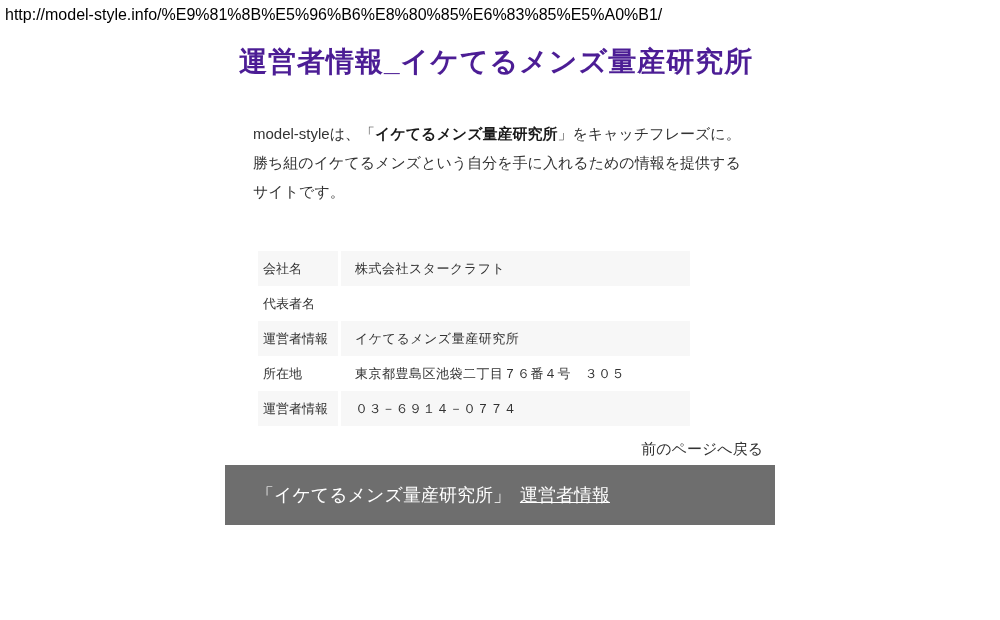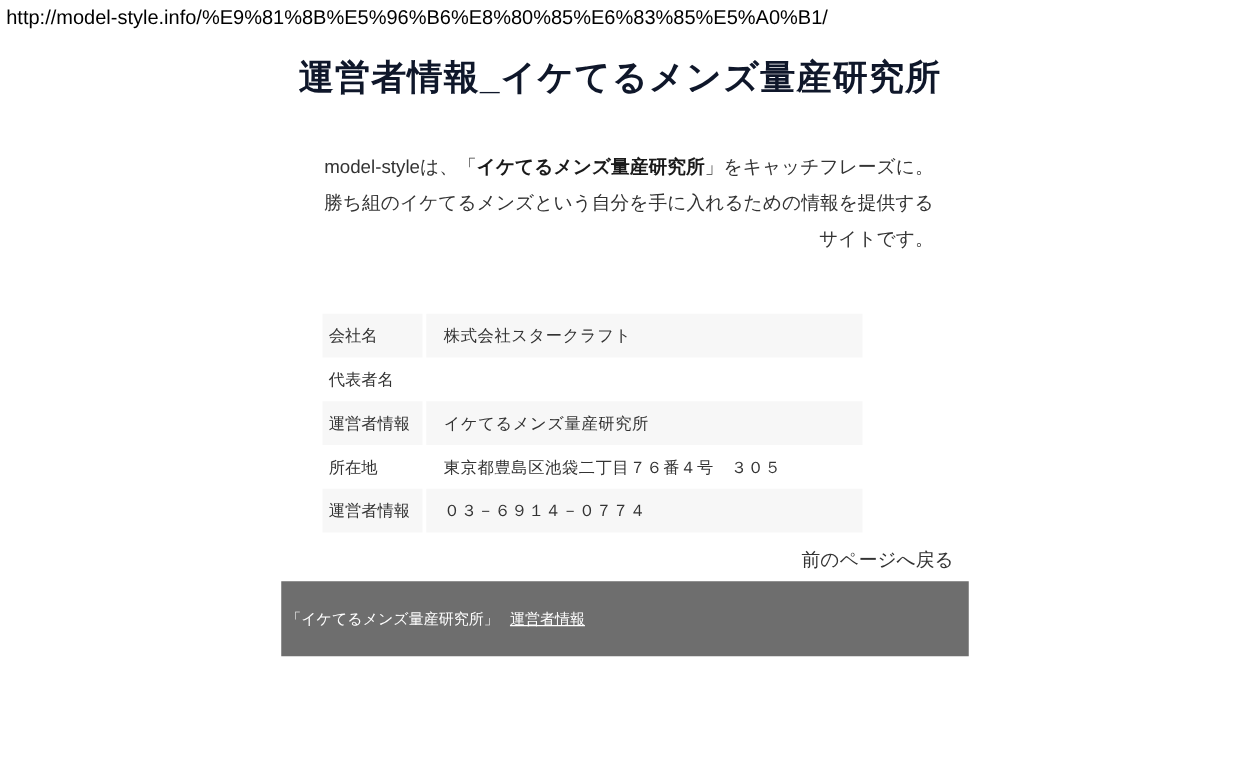--- a/index.html
+++ b/index.html
@@ -11,26 +11,26 @@
   .url-bar{
     position:absolute;left:5px;top:6px;
     font-size:16px;color:#000;letter-spacing:0;
     white-space:nowrap;
   }
   .content{
     position:absolute;left:225px;top:40px;width:550px;
   }
   .page-title{
     margin:0;padding:0 14px;
-    font-size:28px;line-height:44px;font-weight:bold;color:#0f172a;
+    font-size:28px;line-height:44px;font-weight:bold;color:#4c1d95;
     letter-spacing:1px;
   }
   .intro{
     margin:35px 28px 0;
-    text-align:right;
+    text-align:left;
     font-size:15px;line-height:29px;color:var(--body-text,#333);
   }
   .intro strong{color:#1a1a1a;}
   .info-table{
     margin:45px 85px 0 33px;
   }
   .row{display:flex;height:35px;}
   .cell{
     display:flex;align-items:center;
     font-size:13px;color:var(--body-text,#333);
@@ -42,22 +42,22 @@
   .back-row{
     text-align:right;margin-top:15px;padding-right:12px;line-height:16px;
   }
   .back-link{
     font-size:15px;color:var(--body-text,#333);text-decoration:none;cursor:pointer;
   }
   .footer{
     margin-top:8px;height:60px;
     background:var(--footer-bg,#6e6e6e);
     display:flex;align-items:center;
-    padding:0 4px;box-sizing:border-box;
-    font-size:12px;color:var(--footer-text,#fff);
+    padding:0 31px;box-sizing:border-box;
+    font-size:18px;color:var(--footer-text,#fff);
   }
   .footer-link{
     color:var(--footer-text,#fff);margin-left:9px;
     text-decoration:underline;cursor:pointer;
   }
 </style>
 </head>
 <body>
 
 <div class="url-bar">http://model-style.info/%E9%81%8B%E5%96%B6%E8%80%85%E6%83%85%E5%A0%B1/</div>

